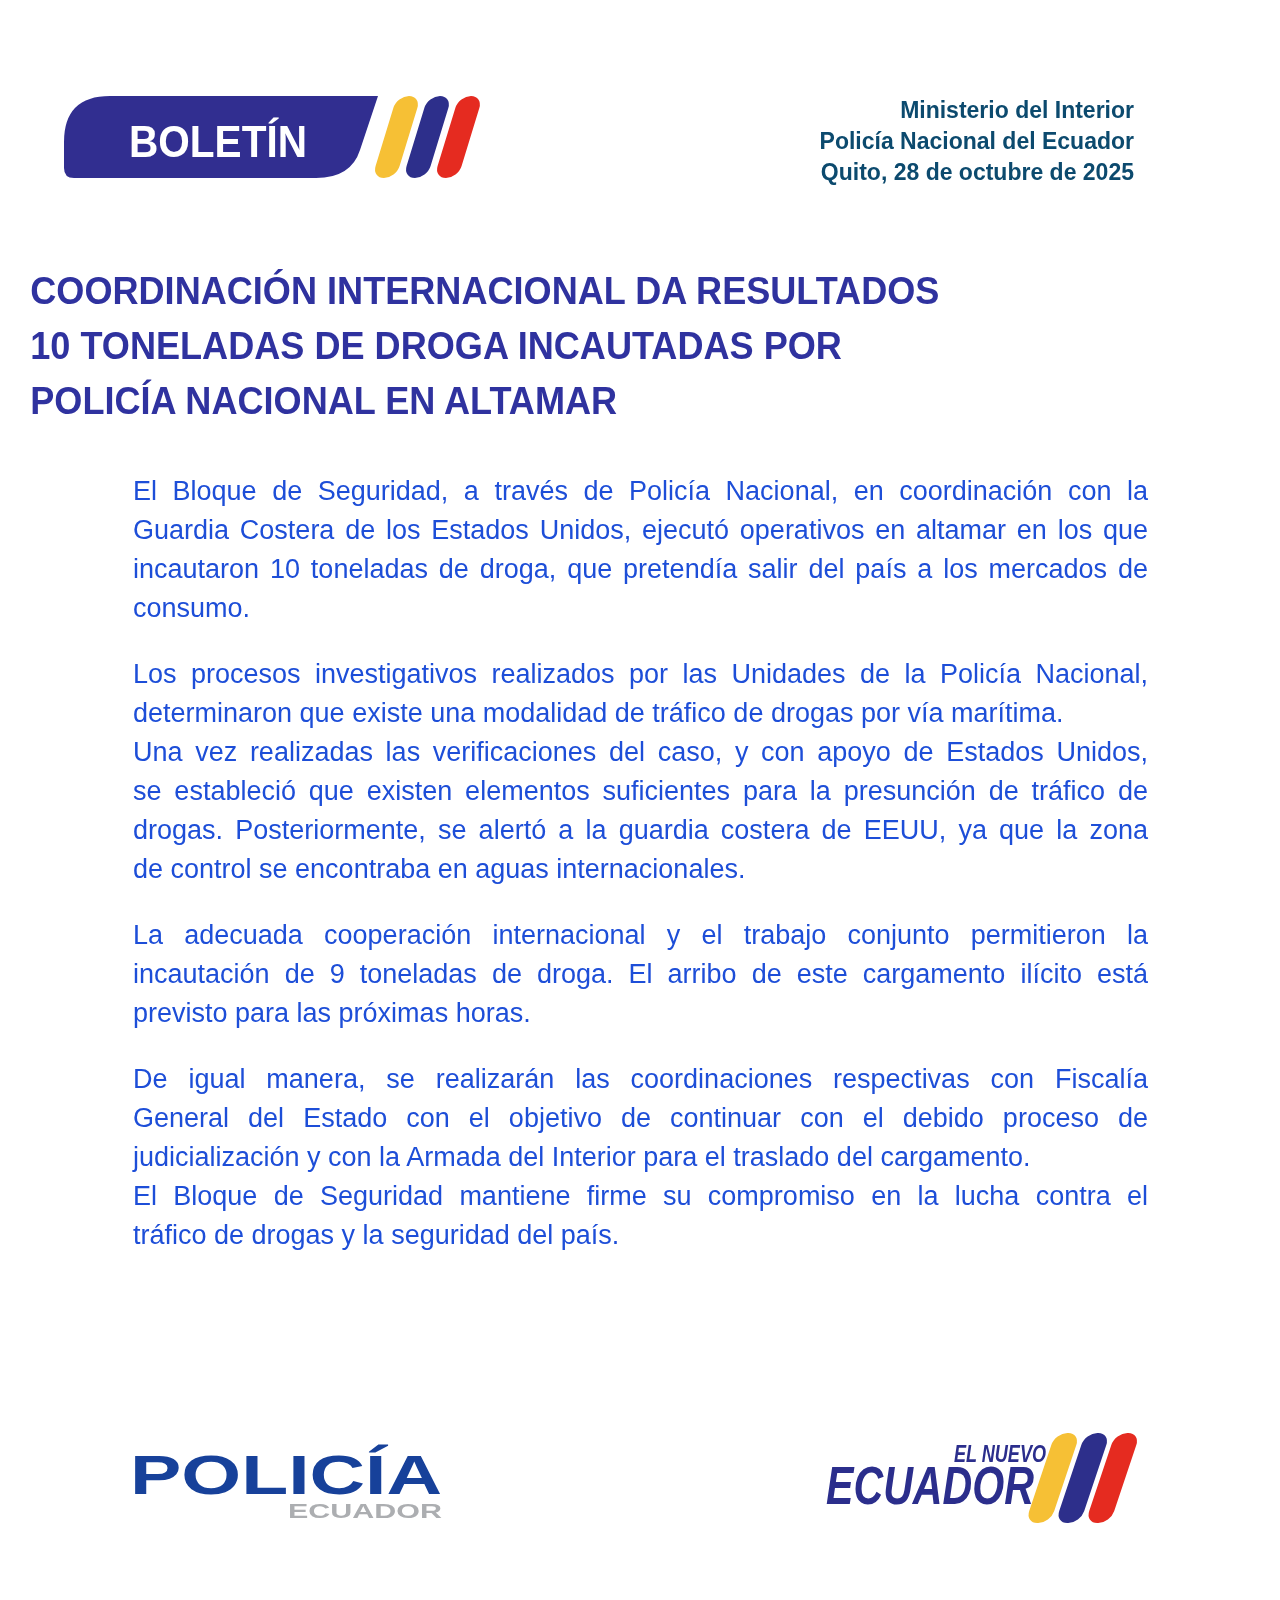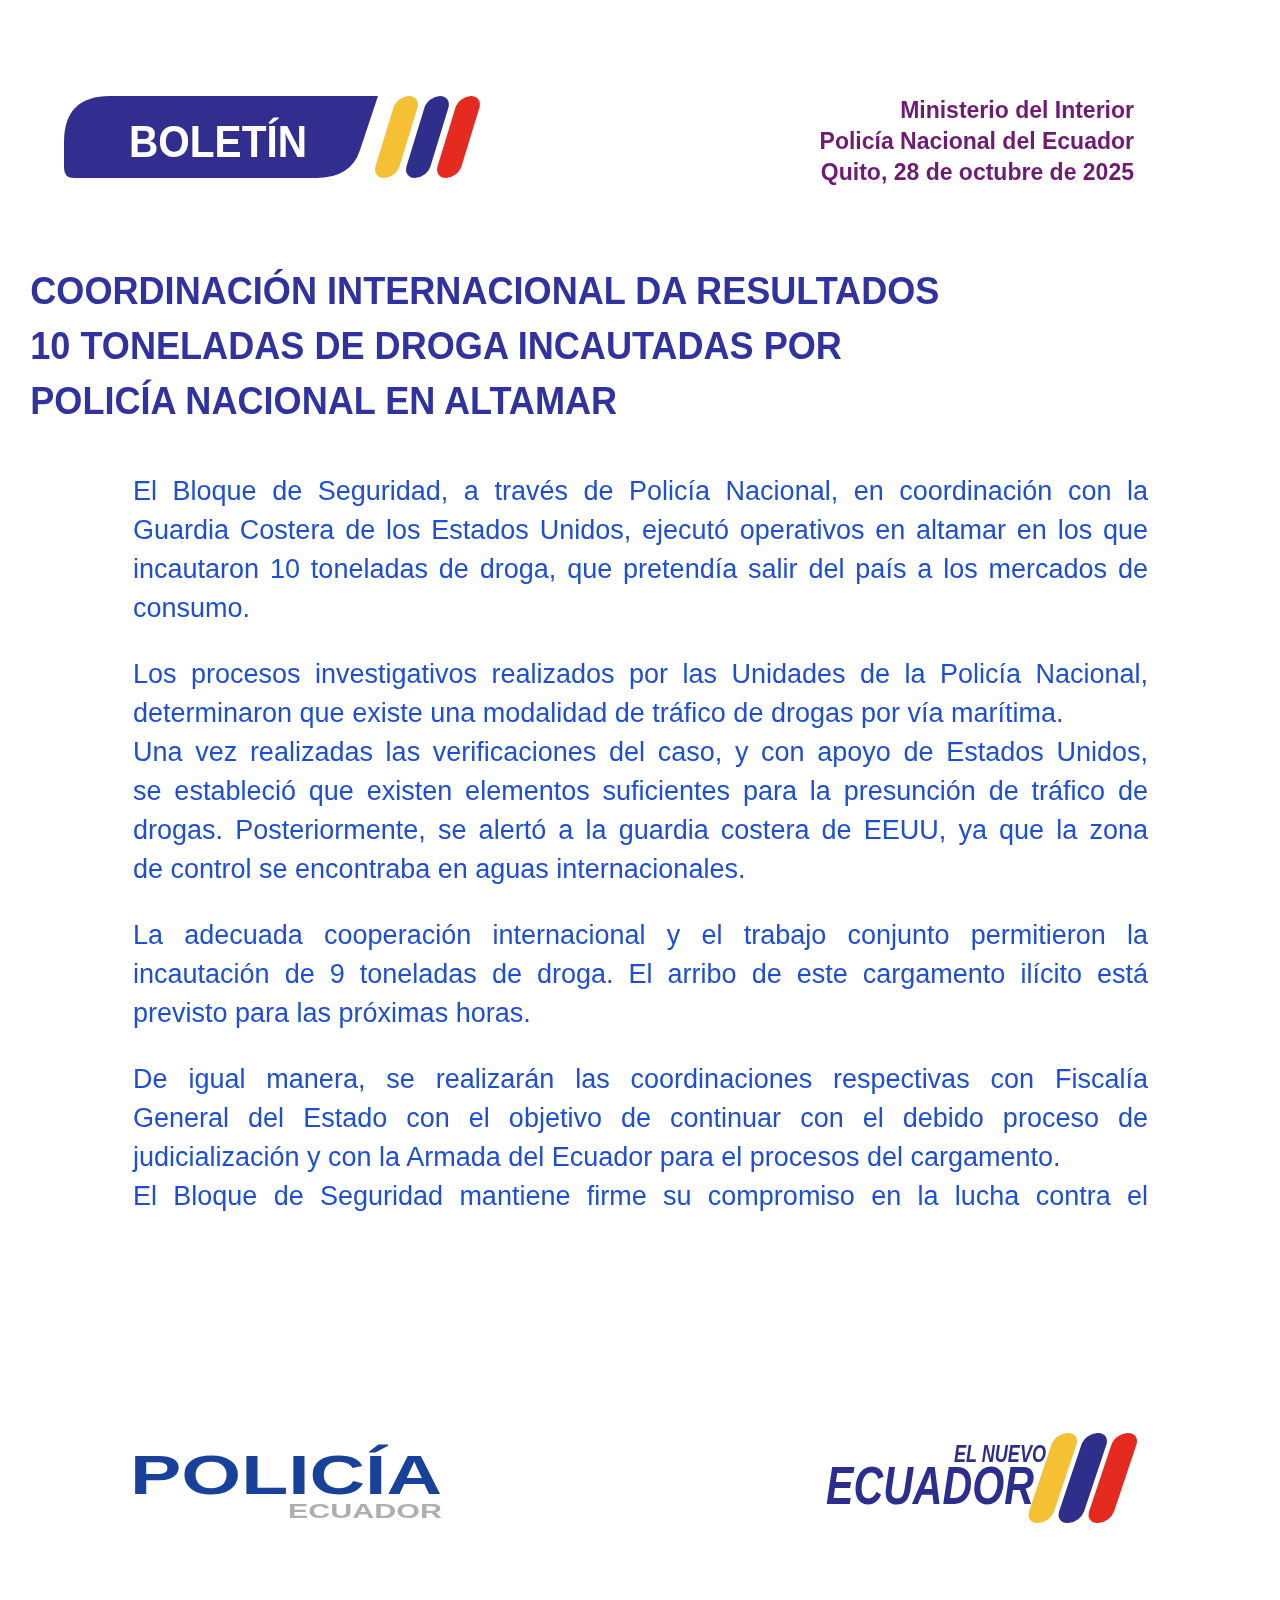--- a/index.html
+++ b/index.html
@@ -14,21 +14,21 @@
   svg text { font-family: "Liberation Sans", sans-serif; }
 
   .letterhead {
     position: absolute;
     top: 95px;
     right: 75px;
     text-align: right;
     font-size: 23px;
     line-height: 31px;
     font-weight: 600;
-    color: #701a75;
+    color: #0c4a6e;
   }
 
   .headline {
     position: absolute;
     top: 264px;
     left: 0;
     right: 0;
     font-weight: bold;
     font-size: 38px;
     line-height: 55px;
@@ -97,22 +97,23 @@
         <div class="bodyline">de control se encontraba en aguas internacionales.</div>
       </div>
       <div class="para">
         <div class="bodyline stretch">La adecuada cooperación internacional y el trabajo conjunto permitieron la</div>
         <div class="bodyline stretch">incautación de 9 toneladas de droga. El arribo de este cargamento ilícito está</div>
         <div class="bodyline">previsto para las próximas horas.</div>
       </div>
       <div class="para">
         <div class="bodyline stretch">De igual manera, se realizarán las coordinaciones respectivas con Fiscalía</div>
         <div class="bodyline stretch">General del Estado con el objetivo de continuar con el debido proceso de</div>
-        <div class="bodyline">judicialización y con la Armada del Ecuador para el procesos del cargamento.</div>
+        <div class="bodyline">judicialización y con la Armada del Interior para el traslado del cargamento.</div>
         <div class="bodyline stretch">El Bloque de Seguridad mantiene firme su compromiso en la lucha contra el</div>
+        <div class="bodyline">tráfico de drogas y la seguridad del país.</div>
       </div>
     </div>
 
   <svg class="policia-svg" width="334" height="100" viewBox="0 0 334 100" aria-hidden="true">
     <text x="4" y="66" font-size="56" font-weight="bold" textLength="312" lengthAdjust="spacingAndGlyphs" fill="#17419A">POLICÍA</text>
     <text x="316" y="90" font-size="21" font-weight="bold" text-anchor="end" textLength="154" lengthAdjust="spacingAndGlyphs" fill="#ACAEB1">ECUADOR</text>
   </svg>
 
   <svg class="nuevo-svg" width="345" height="110" viewBox="0 0 345 110" aria-hidden="true">
     <text x="236" y="37" font-size="24" font-weight="bold" font-style="italic" text-anchor="end" textLength="92" lengthAdjust="spacingAndGlyphs" fill="#2B2E8C">EL NUEVO</text>

